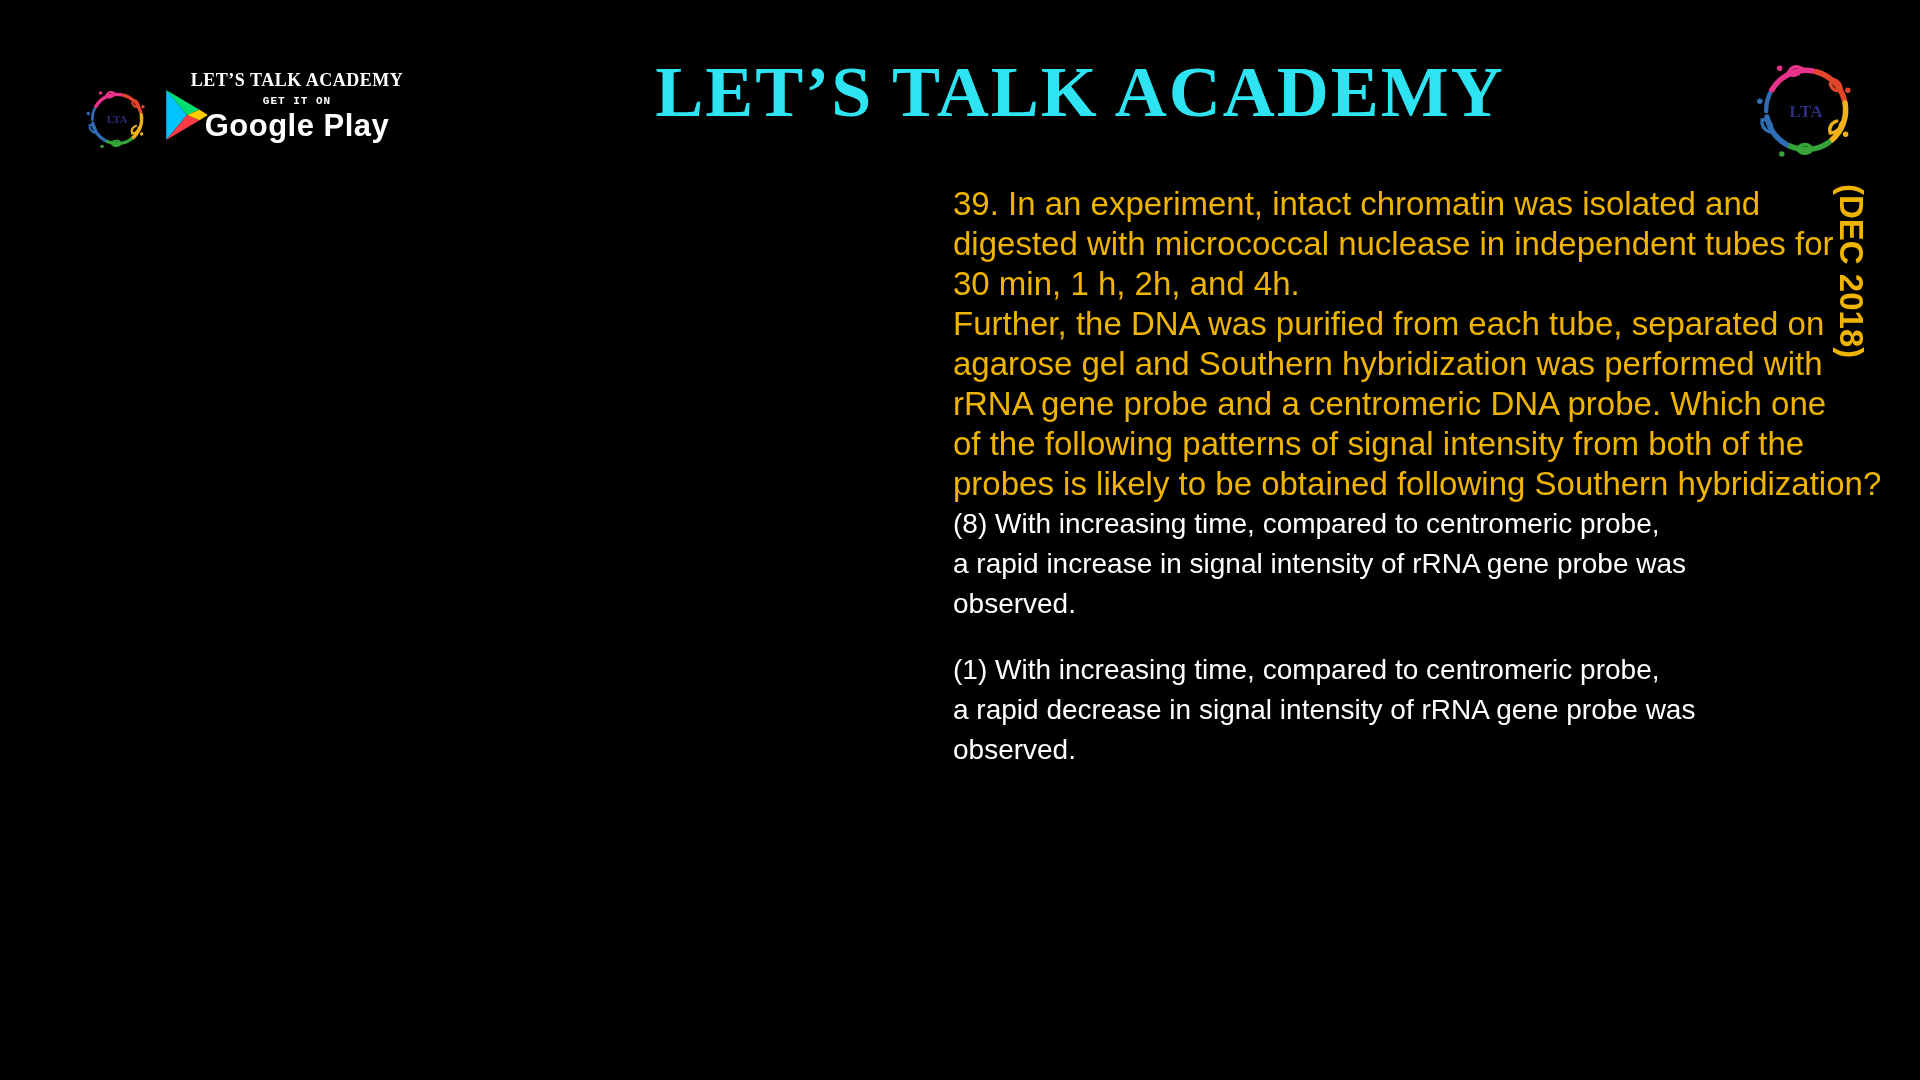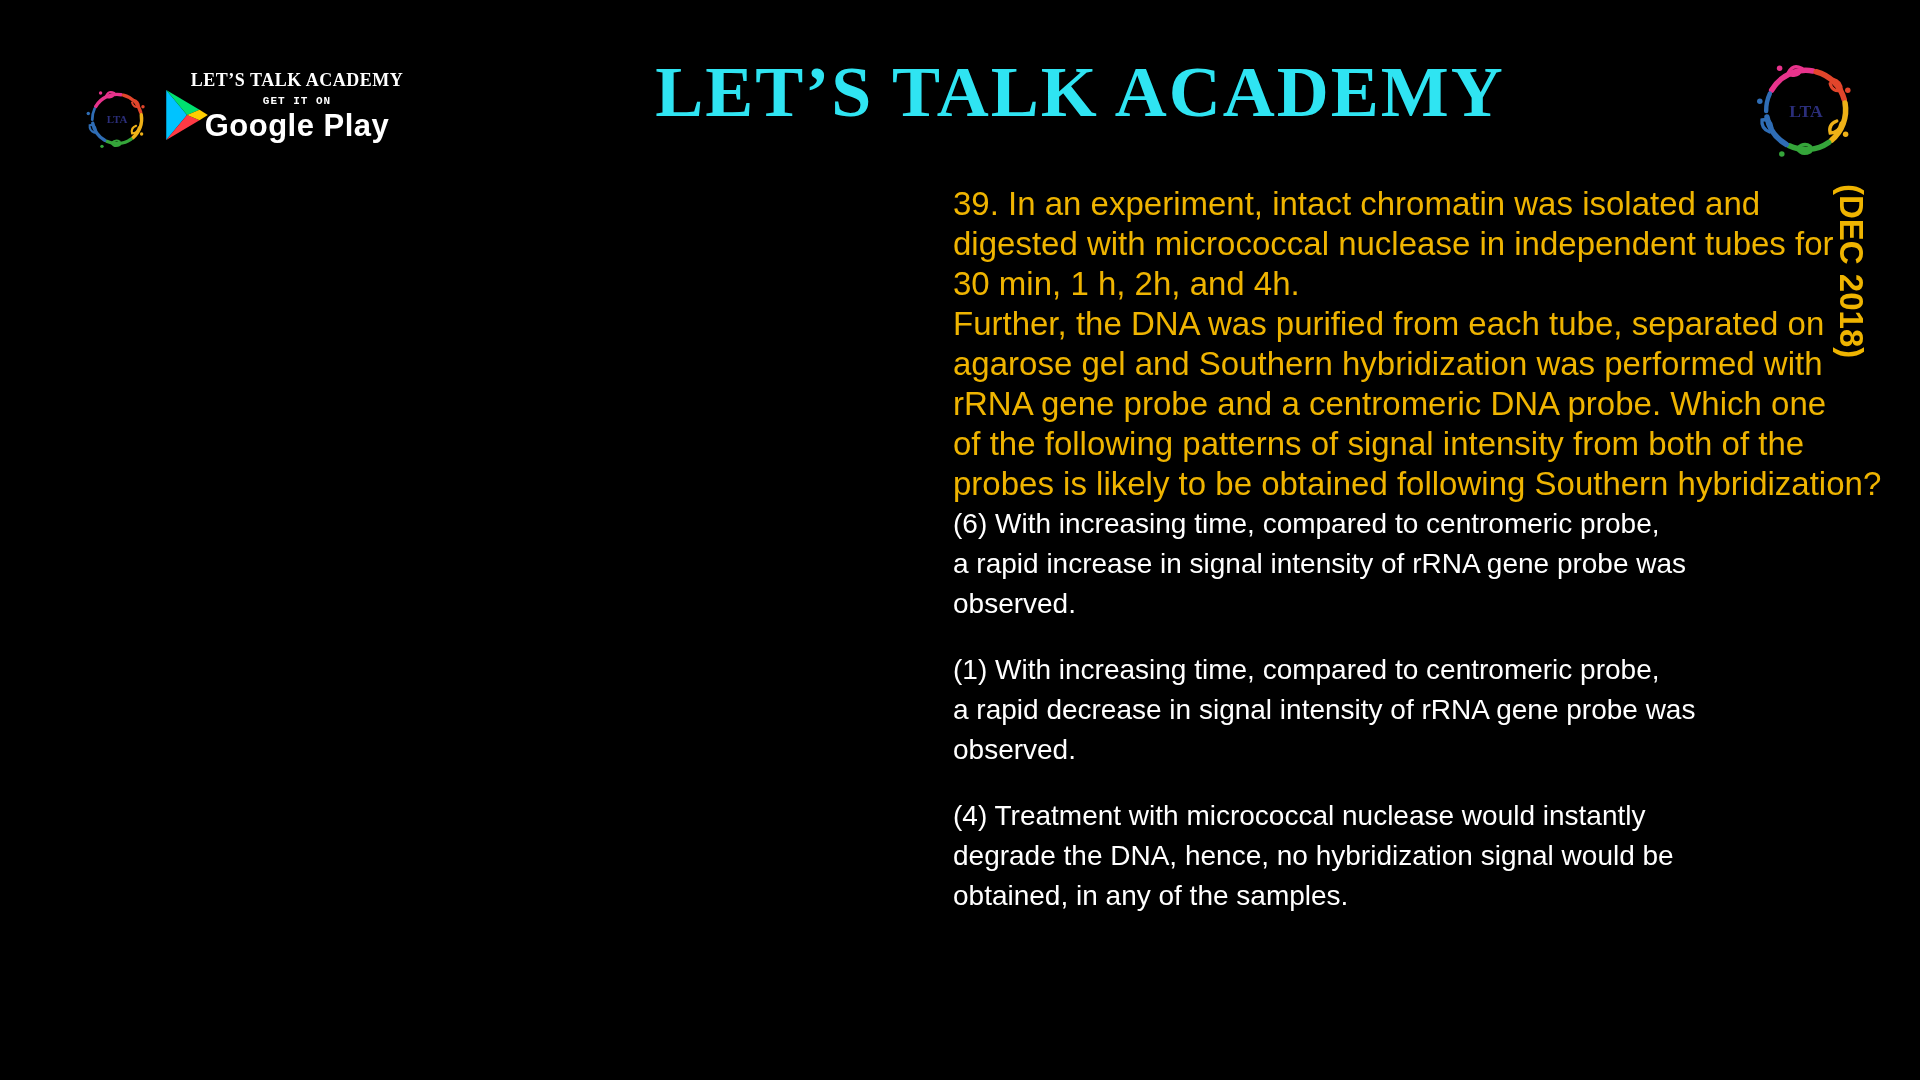--- a/index.html
+++ b/index.html
@@ -108,24 +108,21 @@
   <div class="question">39. In an experiment, intact chromatin was isolated and
 digested with micrococcal nuclease in independent tubes for
 30 min, 1 h, 2h, and 4h.
 Further, the DNA was purified from each tube, separated on
 agarose gel and Southern hybridization was performed with
 rRNA gene probe and a centromeric DNA probe. Which one
 of the following patterns of signal intensity from both of the
 probes is likely to be obtained following Southern hybridization?</div>
 
   <div class="options">
-    <p class="option">(6) With increasing time, compared to centromeric probe,
+    <p class="option">(8) With increasing time, compared to centromeric probe,
 a rapid increase in signal intensity of rRNA gene probe was
 observed.</p>
     <p class="option">(1) With increasing time, compared to centromeric probe,
 a rapid decrease in signal intensity of rRNA gene probe was
 observed.</p>
-    <p class="option">(4) Treatment with micrococcal nuclease would instantly
-degrade the DNA, hence, no hybridization signal would be
-obtained, in any of the samples.</p>
   </div>
 
 </div>
 
 </body></html>

